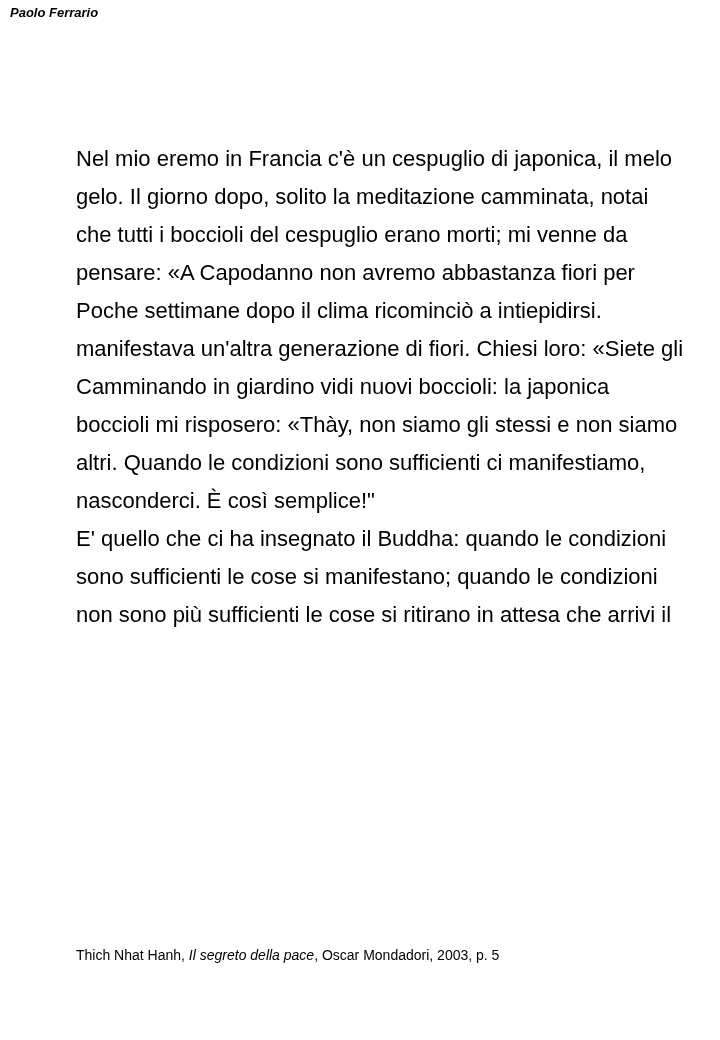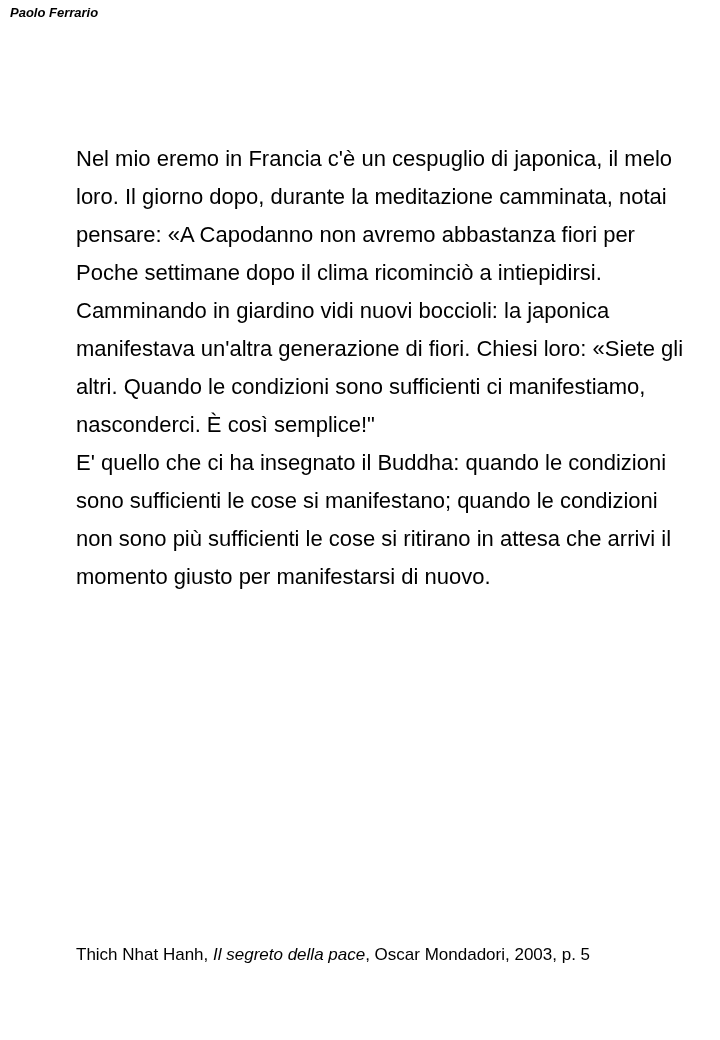--- a/index.html
+++ b/index.html
@@ -35,43 +35,44 @@
     }
     .line {
       display: block;
       white-space: nowrap;
       height: 38px;
     }
     .citation {
       position: absolute;
       left: 76px;
       top: 941px;
-      font-size: 17px;
+      font-size: 14px;
       line-height: 28px;
       white-space: nowrap;
     }
     .citation .title {
       font-style: italic;
     }
   </style>
 </head>
 <body>
 
 <div class="author-header">Paolo Ferrario</div>
 
 <div class="body-text">
   <span class="line">Nel mio eremo in Francia c'è un cespuglio di japonica, il melo</span>
-  <span class="line">loro. Il giorno dopo, durante la meditazione camminata, notai</span>
+  <span class="line">gelo. Il giorno dopo, solito la meditazione camminata, notai</span>
+  <span class="line">che tutti i boccioli del cespuglio erano morti; mi venne da</span>
   <span class="line">pensare: «A Capodanno non avremo abbastanza fiori per</span>
   <span class="line">Poche settimane dopo il clima ricominciò a intiepidirsi.</span>
+  <span class="line">manifestava un'altra generazione di fiori. Chiesi loro: «Siete gli</span>
   <span class="line">Camminando in giardino vidi nuovi boccioli: la japonica</span>
-  <span class="line">manifestava un'altra generazione di fiori. Chiesi loro: «Siete gli</span>
+  <span class="line">boccioli mi risposero: «Thày, non siamo gli stessi e non siamo</span>
   <span class="line">altri. Quando le condizioni sono sufficienti ci manifestiamo,</span>
   <span class="line">nasconderci. È così semplice!"</span>
   <span class="line">E' quello che ci ha insegnato il Buddha: quando le condizioni</span>
   <span class="line">sono sufficienti le cose si manifestano; quando le condizioni</span>
   <span class="line">non sono più sufficienti le cose si ritirano in attesa che arrivi il</span>
-  <span class="line">momento giusto per manifestarsi di nuovo.</span>
 </div>
 
 <div class="citation">
   <span>Thich Nhat Hanh, </span><span class="title">Il segreto della pace</span><span>, Oscar Mondadori, 2003, p. 5</span>
 </div>
 
 </body></html>

